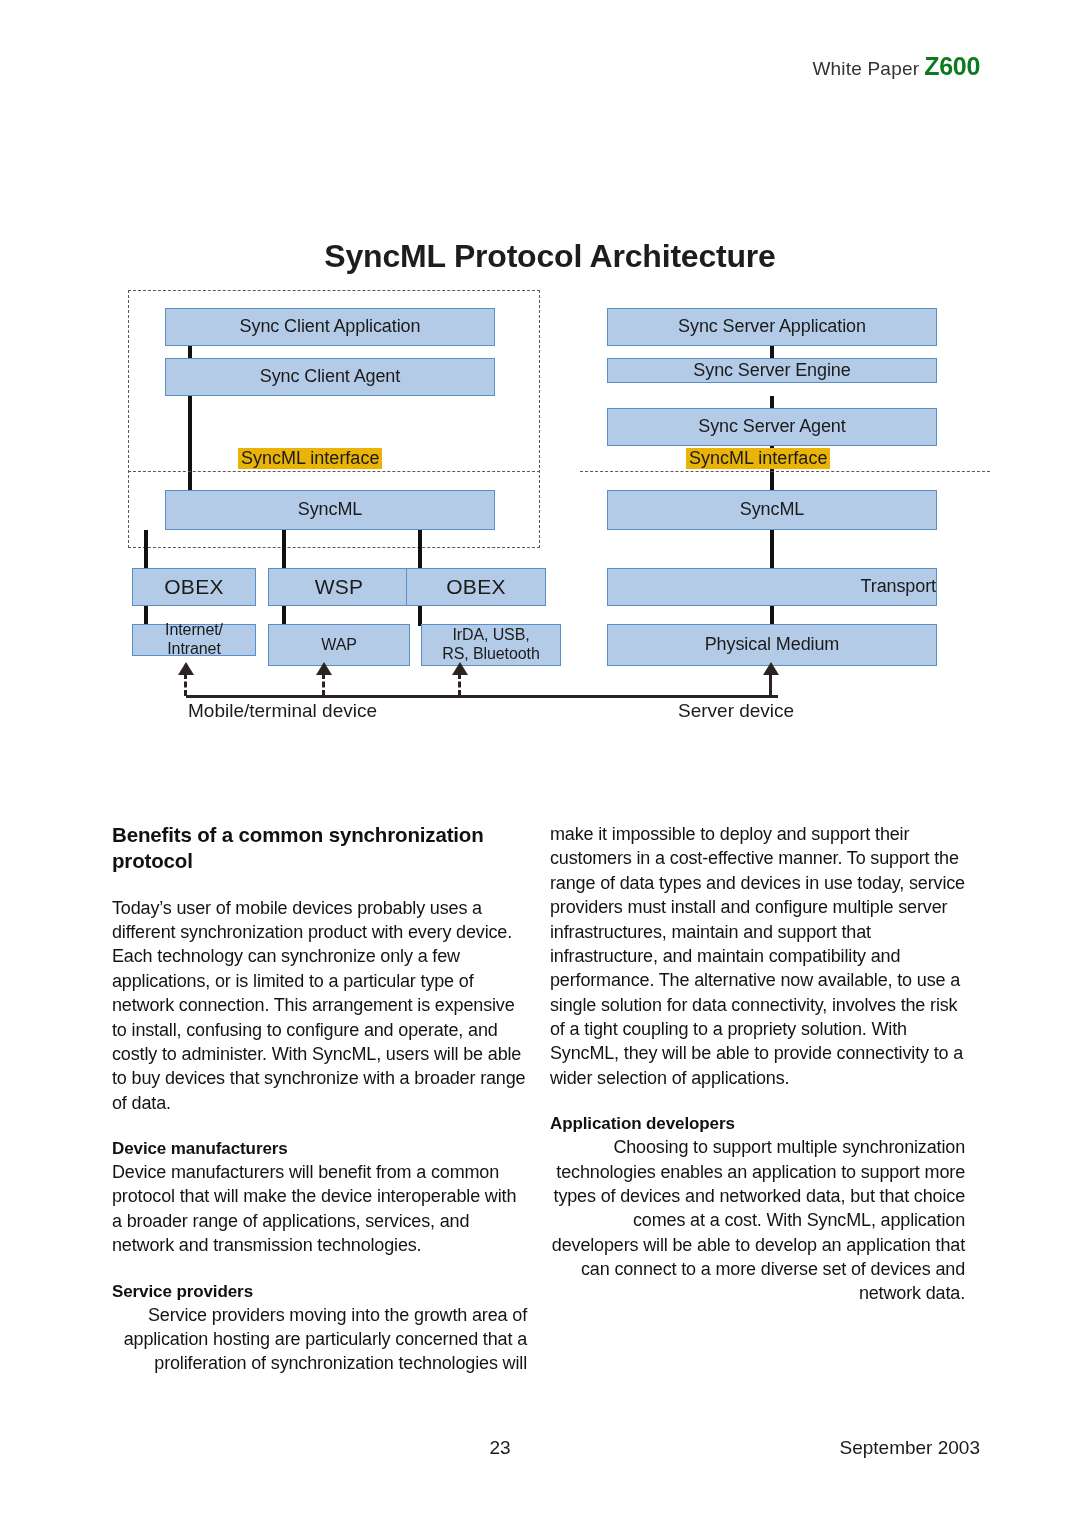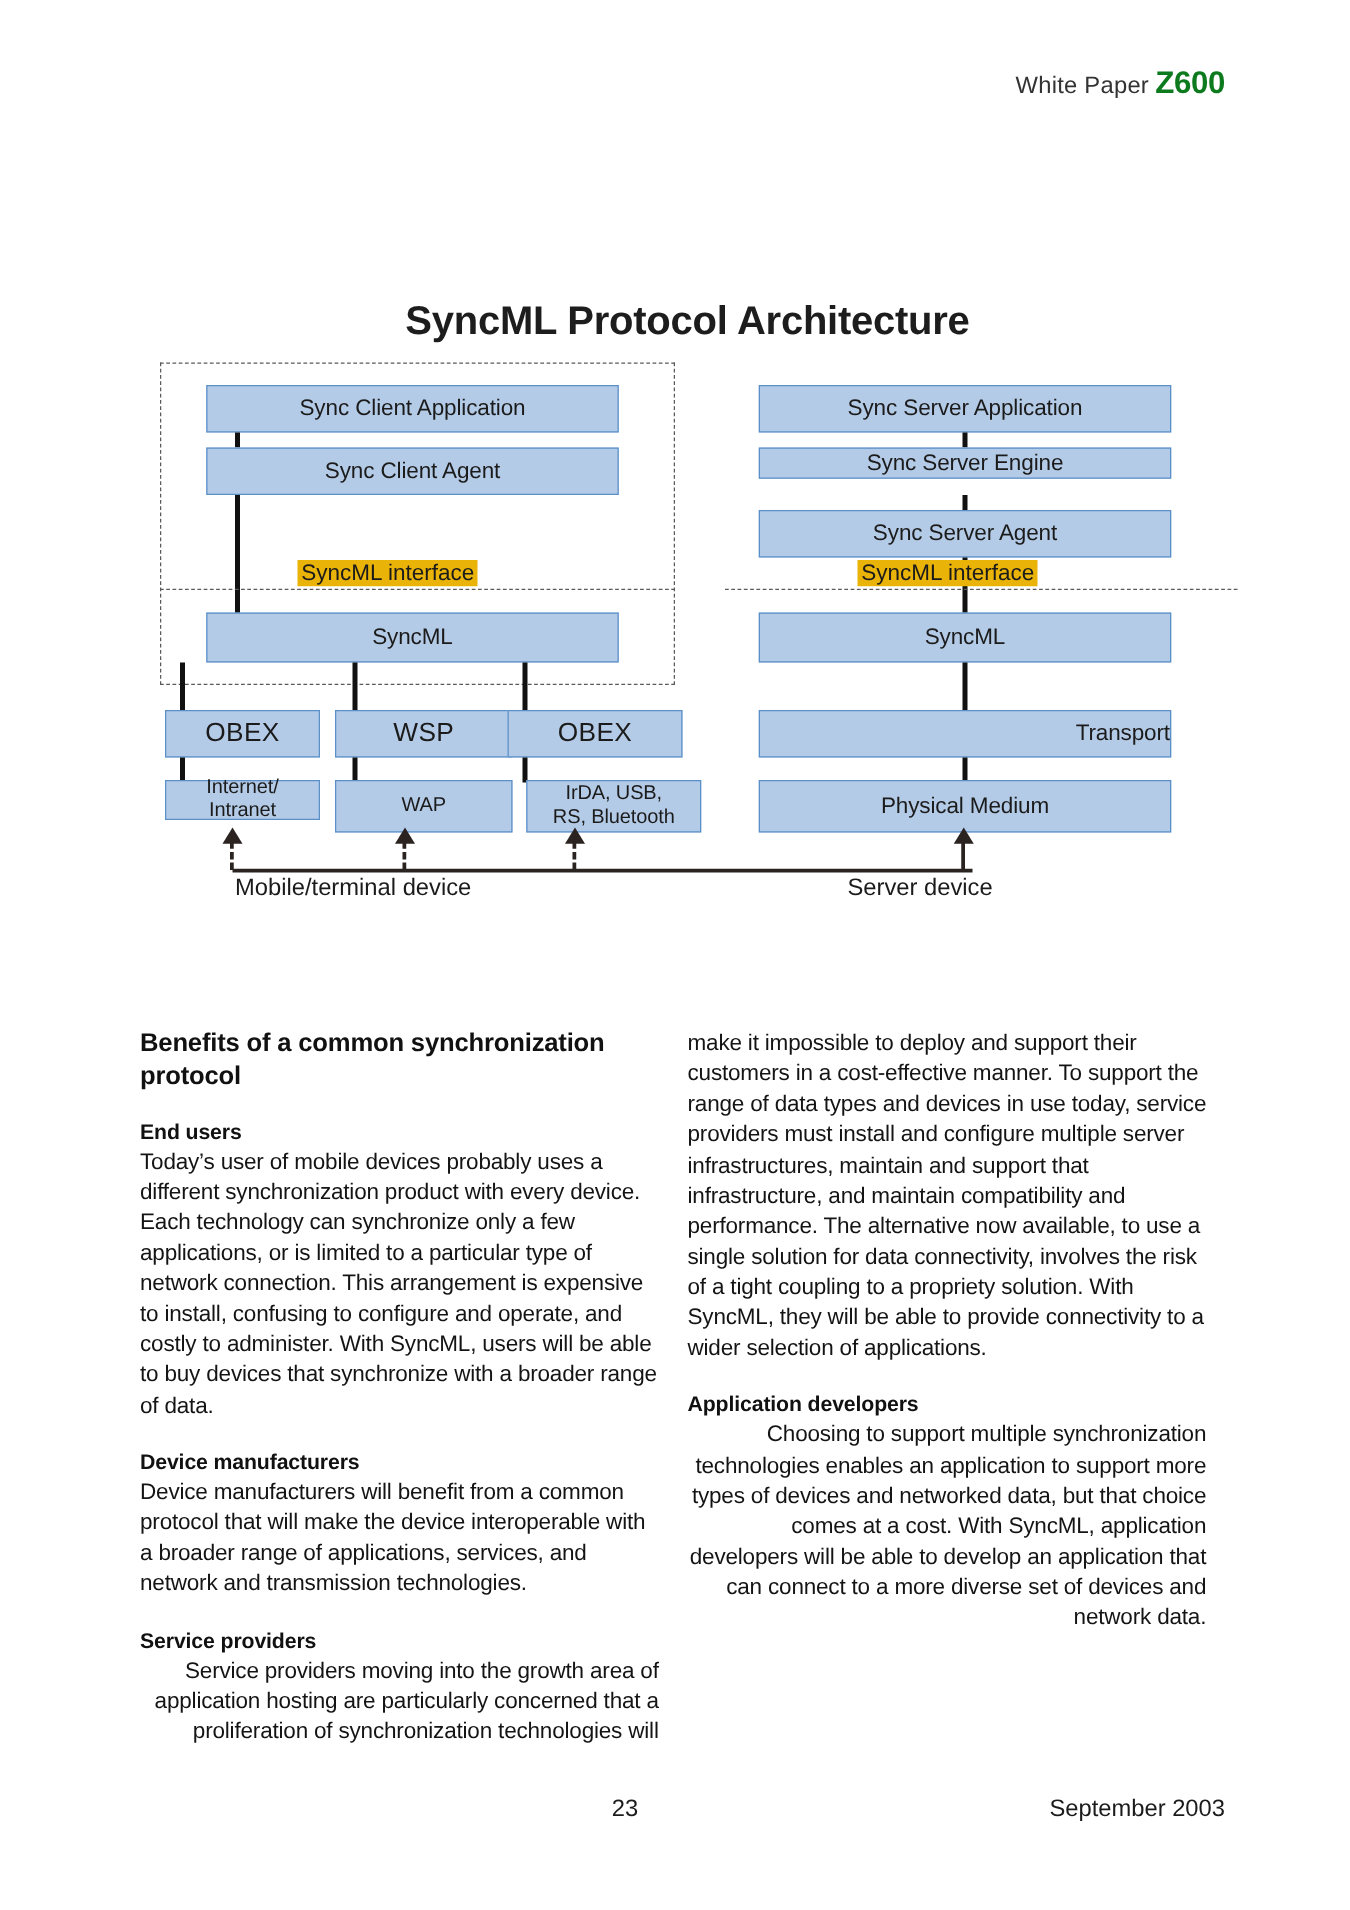--- a/index.html
+++ b/index.html
@@ -296,21 +296,20 @@
       <div class="shaft"></div>
   </div>
 
   <div class="devlabel" style="left:78px; top:468px;">Mobile/terminal device</div>
   <div class="devlabel" style="left:568px; top:468px;">Server device</div>
 </div>
 
 <div class="col col-left">
   <h1 class="section-title">Benefits of a common synchronization protocol</h1>
 
-  <h2 class="sub">End users</h2>
   <p class="body">Today’s user of mobile devices probably uses a different synchronization product with every device. Each technology can synchronize only a few applications, or is limited to a particular type of network connection. This arrangement is expensive to install, confusing to configure and operate, and costly to administer. With SyncML, users will be able to buy devices that synchronize with a broader range of data.</p>
 
   <h2 class="sub">Device manufacturers</h2>
   <p class="body">Device manufacturers will benefit from a common protocol that will make the device interoperable with a broader range of applications, services, and network and transmission technologies.</p>
 
   <h2 class="sub">Service providers</h2>
   <p class="body">Service providers moving into the growth area of application hosting are particularly concerned that a proliferation of synchronization technologies will</p>
 </div>
 
 <div class="col col-right">

